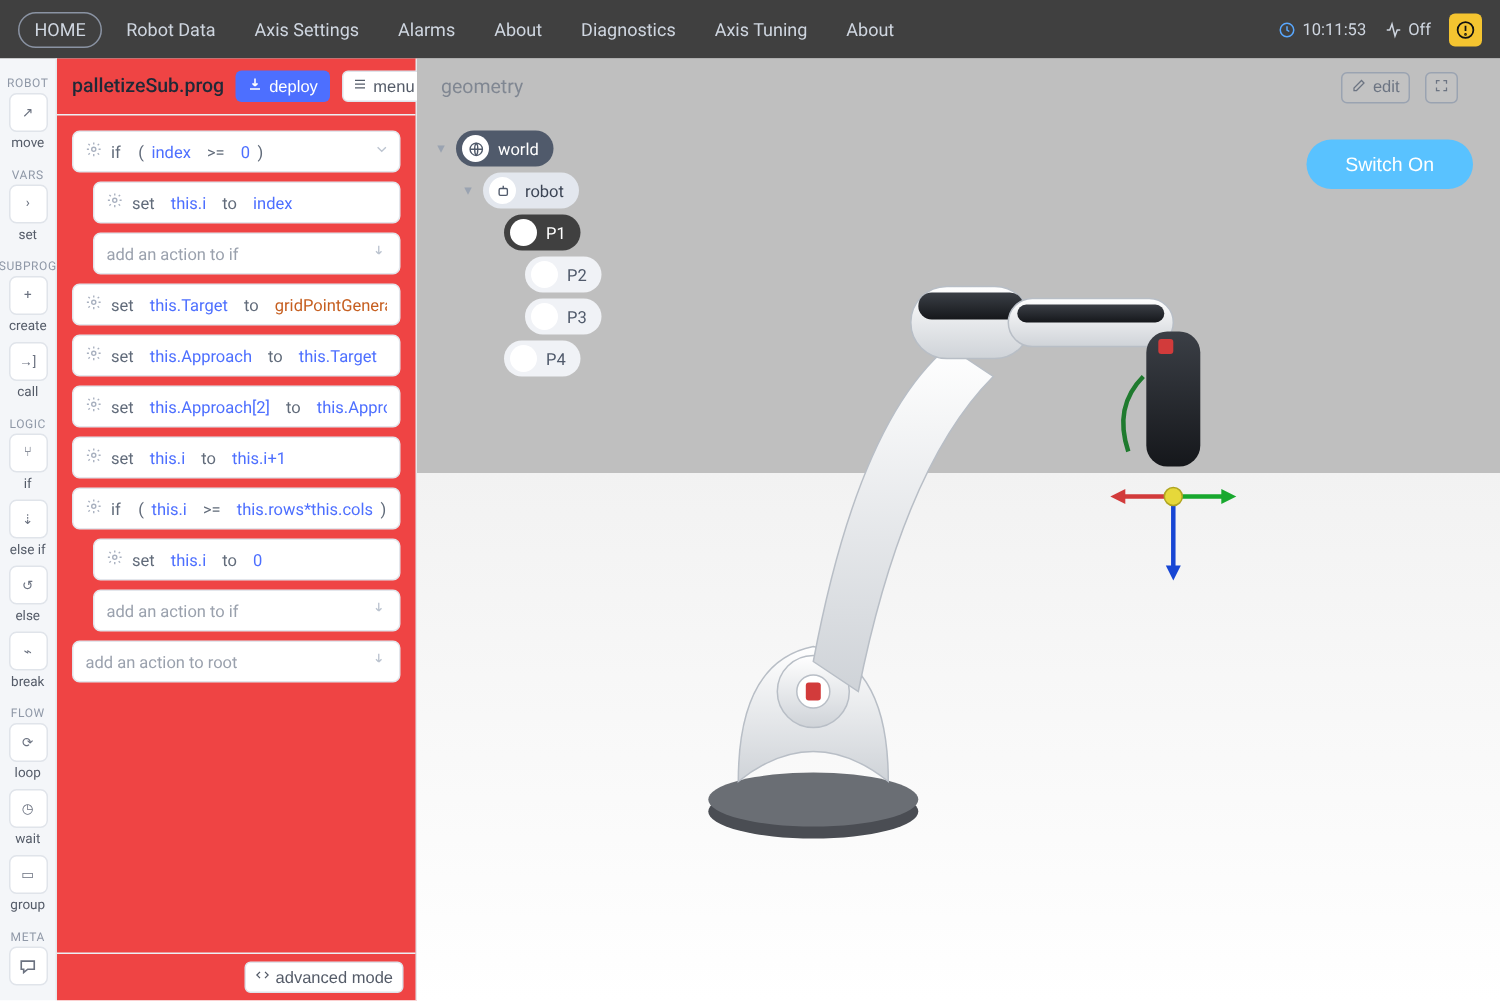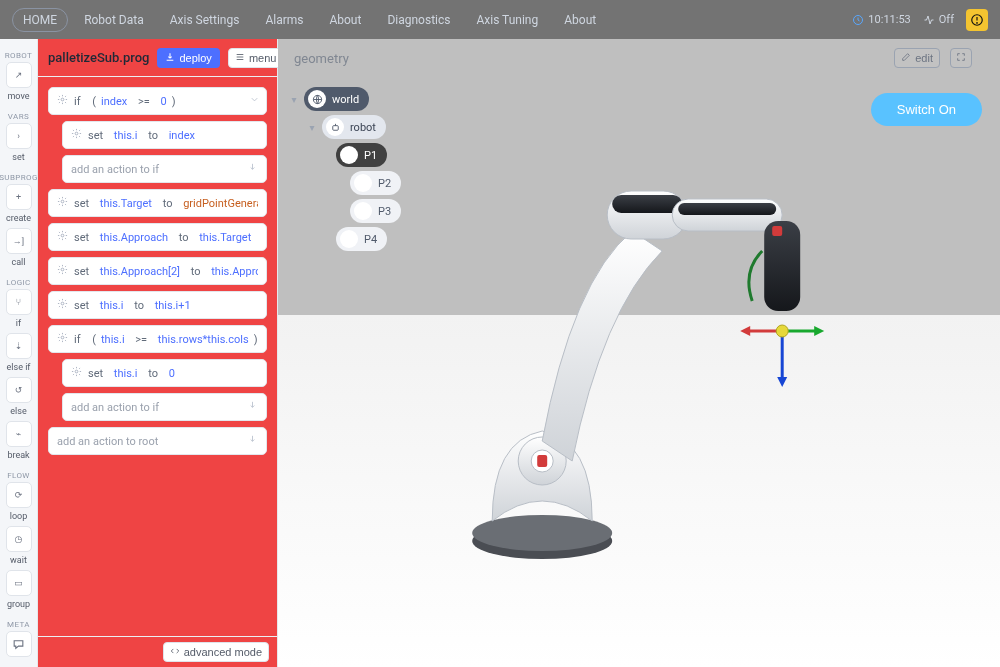--- a/index.html
+++ b/index.html
@@ -1,17 +1,17 @@
 <!DOCTYPE html>
 <html><head>
 <meta charset="utf-8">
 <style>
 * { box-sizing: border-box; margin: 0; padding: 0; }
 body { font-family: -apple-system, BlinkMacSystemFont, "Segoe UI", Roboto, Helvetica, Arial, sans-serif; font-size: 12px; color: #334; background: #fff; overflow: hidden; }
-.topbar { background: #737373; color: #cfd6e0; height: 39px; display: flex; align-items: center; padding: 0 12px; justify-content: space-between; }
+.topbar { background: #404040; color: #cfd6e0; height: 39px; display: flex; align-items: center; padding: 0 12px; justify-content: space-between; }
 .topbar-left { display: flex; align-items: center; gap: 6px; }
 .nav-item { padding: 4px 10px; color: #cfd6e0; font-size: 12px; border-radius: 14px; cursor: pointer; }
 .nav-item.active { border: 1px solid #8a93a3; }
 .topbar-right { display: flex; align-items: center; gap: 12px; font-size: 11px; }
 .tr-icon { display: inline-flex; align-items: center; justify-content: center; }
 .tr-group { display: flex; align-items: center; gap: 4px; color: #cfd6e0; }
 .warn-badge { width: 22px; height: 22px; border-radius: 4px; background: #f4c430; display: flex; align-items: center; justify-content: center; color: #111; }
 
 .main { display: flex; height: calc(100vh - 39px); }
 

